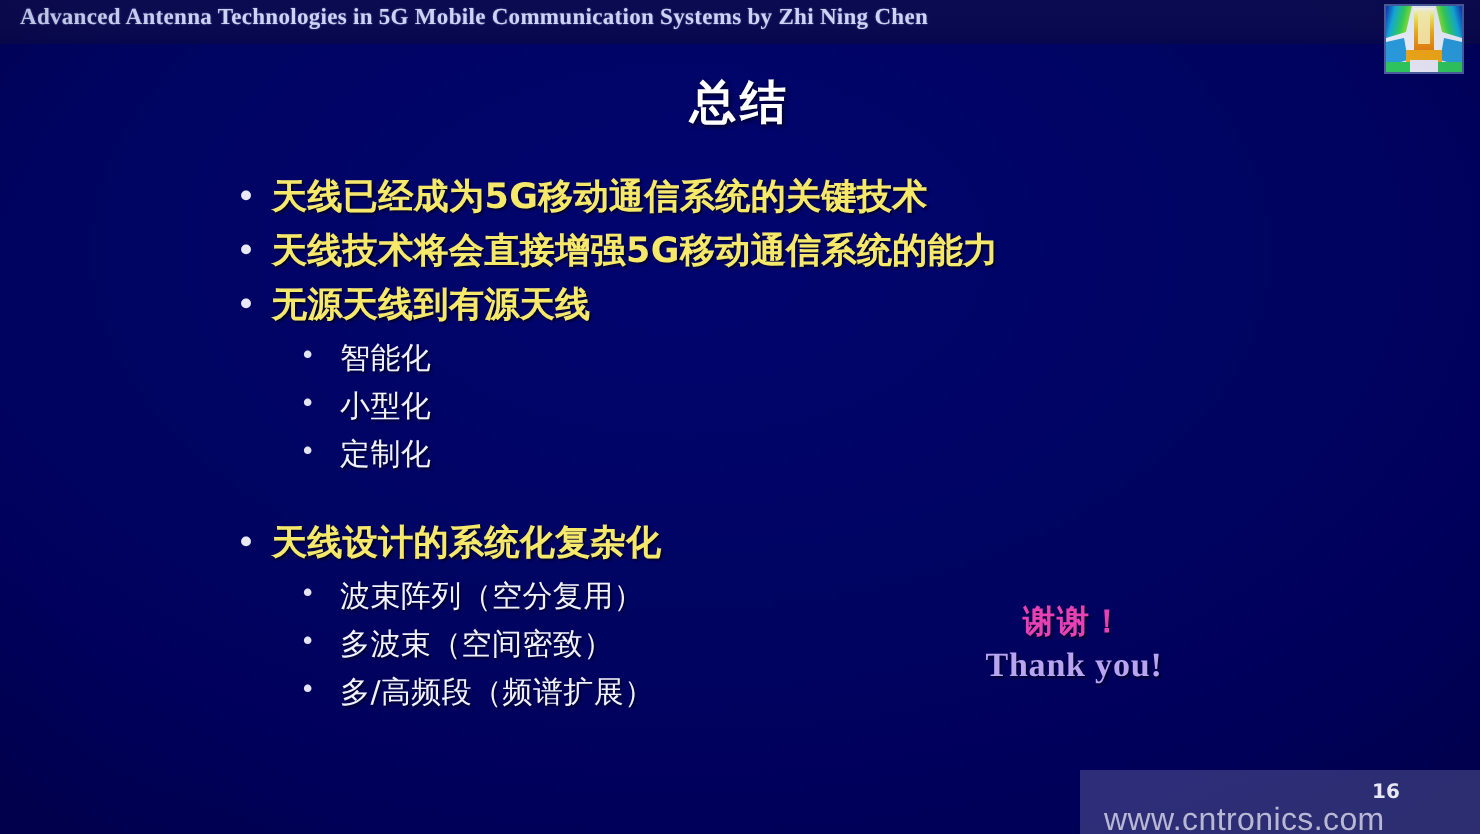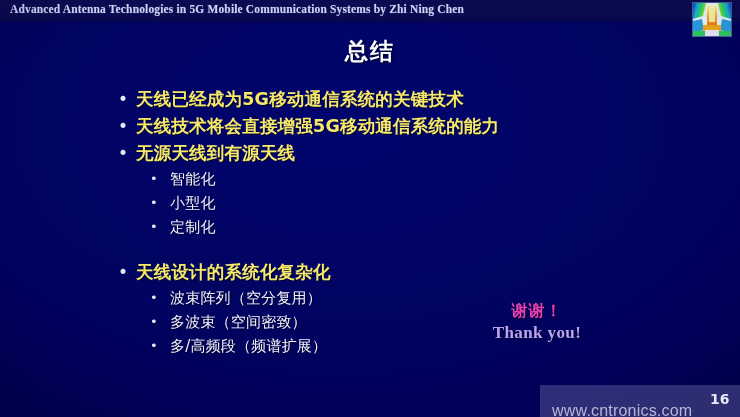--- a/index.html
+++ b/index.html
@@ -190,25 +190,24 @@
     font-size: 16px;
     color: #b8b8d4;
     letter-spacing: 0.2px;
     white-space: nowrap;
   }
   #page-number {
     position: absolute;
     left: 686px;
     top: 391px;
     font-family: "DejaVu Sans", sans-serif;
-    font-size: 14px;
+    font-size: 10px;
     font-weight: bold;
     color: #e8e8f4;
     letter-spacing: 0px;
-    margin-left: 24px;
   }
 </style>
 </head>
 <body>
 
 <div id="slide">
 
   <div id="bg-gradient"></div>
 
   <div id="header-band"></div>

